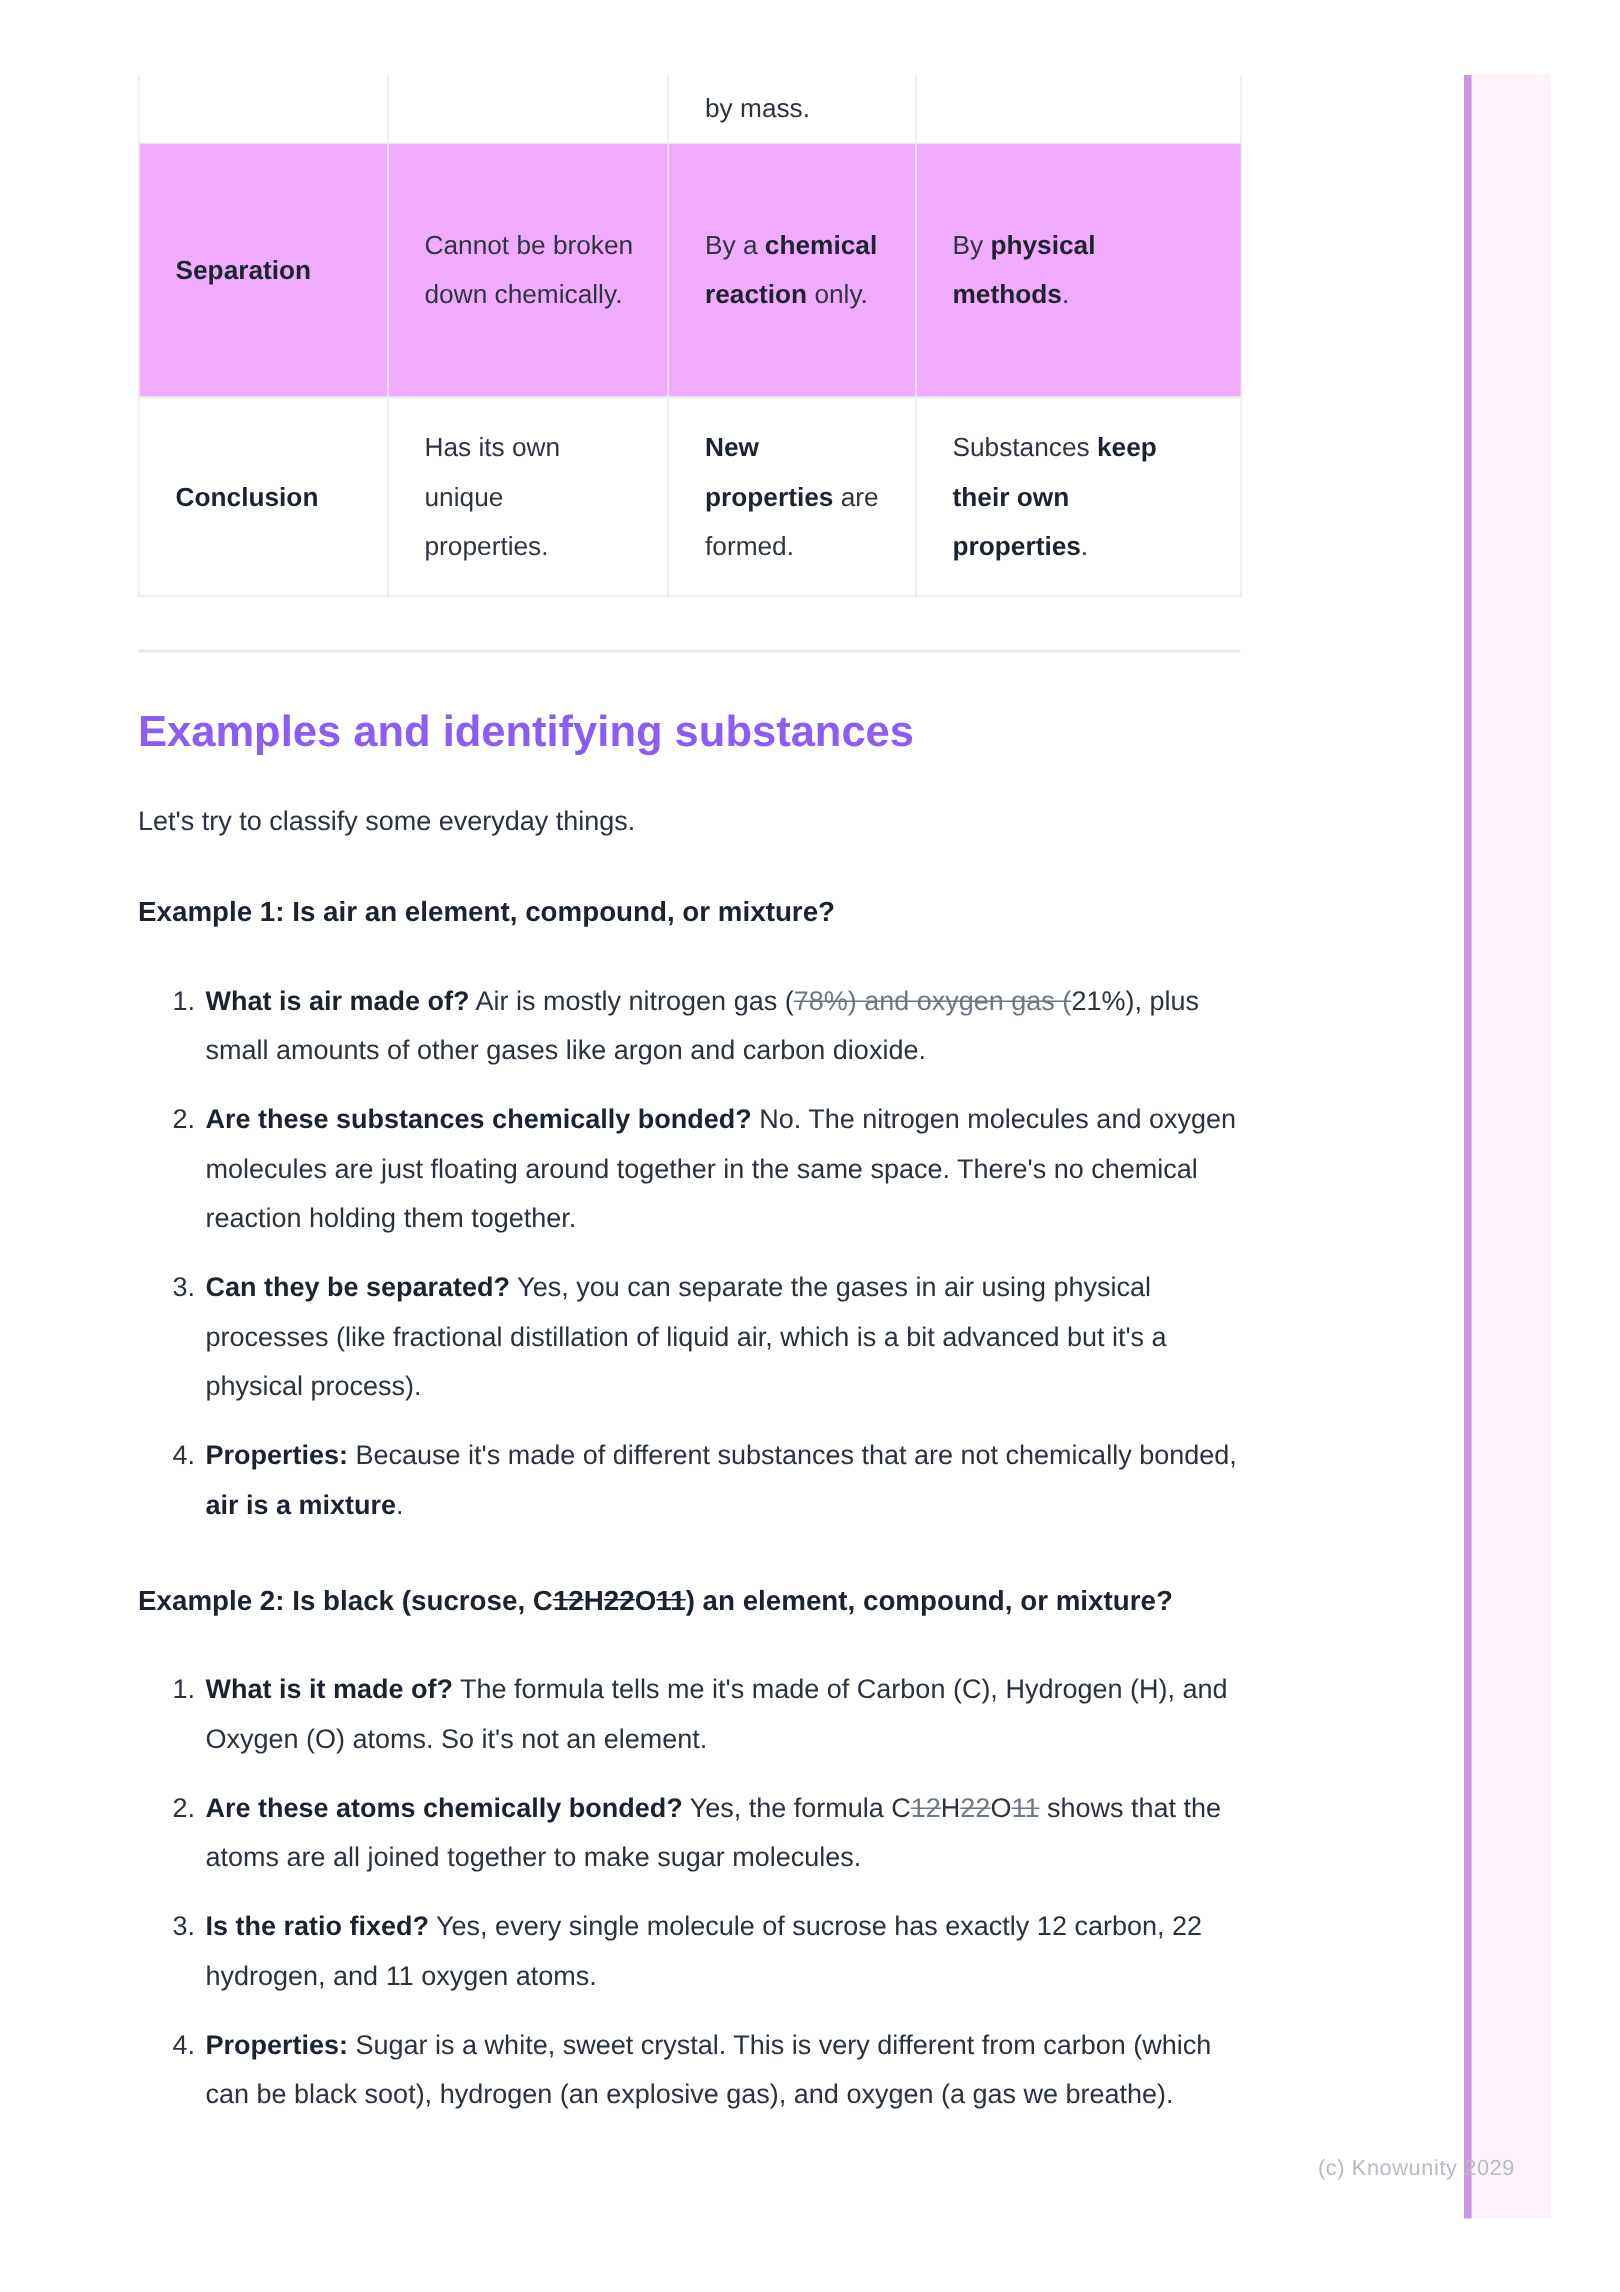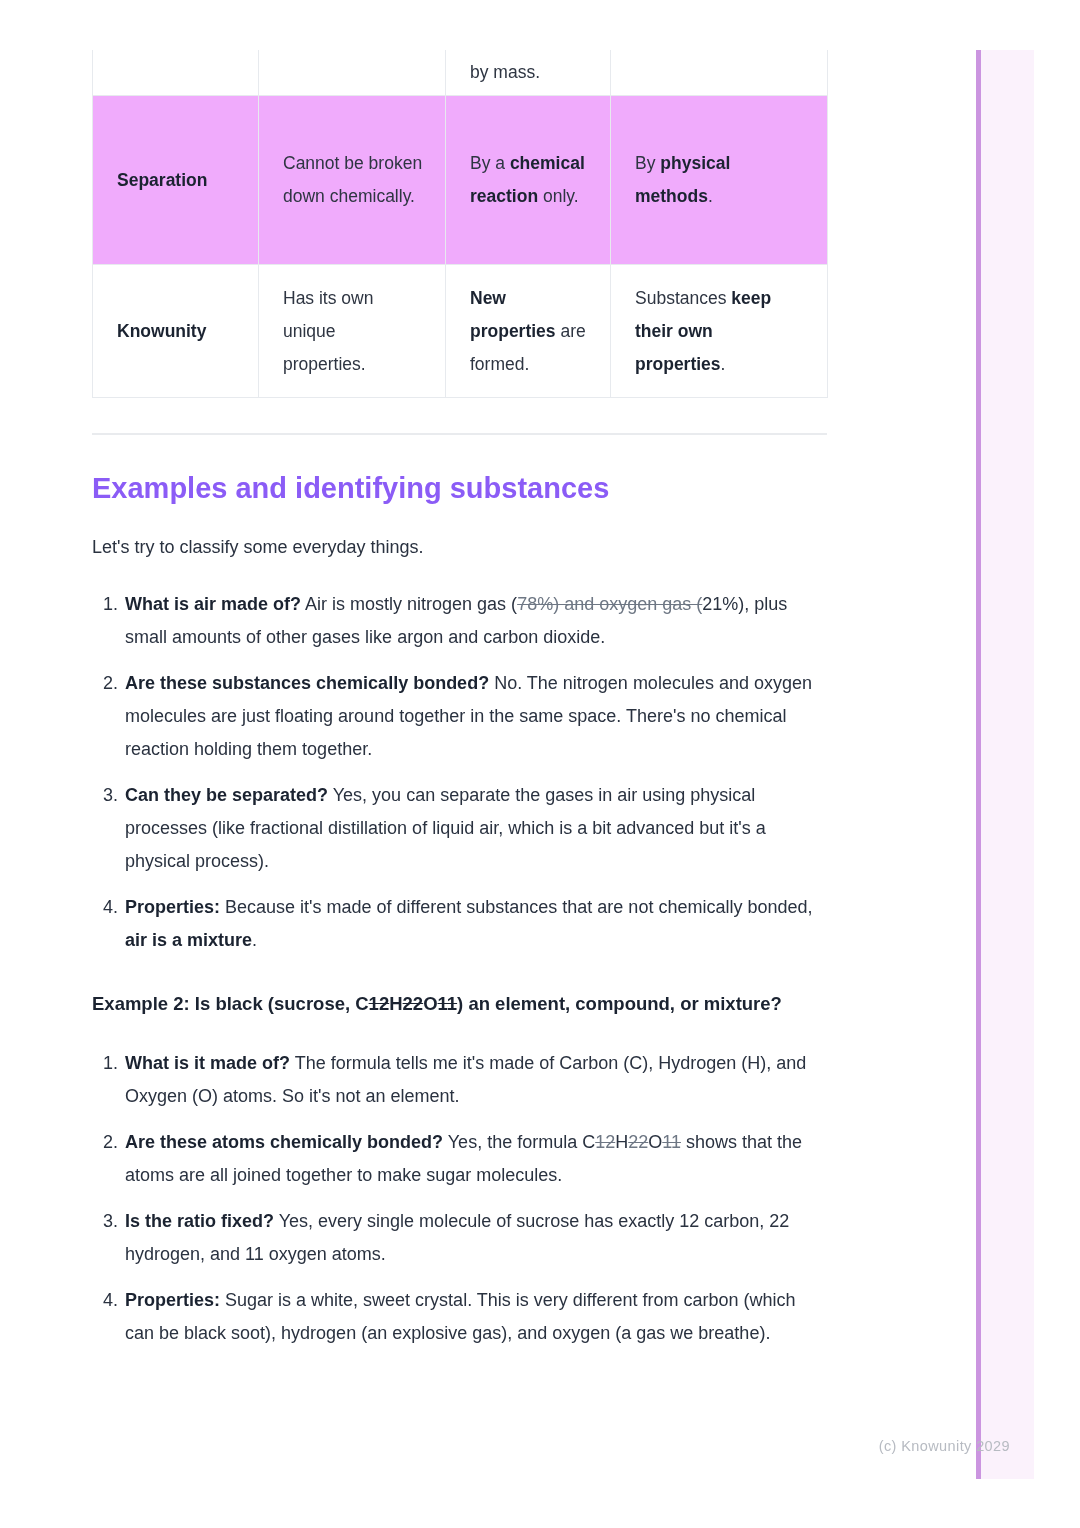--- a/index.html
+++ b/index.html
@@ -36,21 +36,21 @@
 
   h2.section-heading {
     margin:38px 0 0 0; font-size:29px; line-height:30px; font-weight:700; color:#8b5cf6;
   }
   p.intro { margin:30px 0 0 0; font-size:18px; line-height:28px; color:#2a3240; }
   p.example-title { margin:30px 0 0 0; font-size:18.5px; line-height:33px; font-weight:700; color:#1b2331; }
   p.example-title .seg-b { color:#1b2331; }
   p.justify { text-align:justify; }
 
   ol.steps { margin:27px 0 0 0; padding-left:31px; font-size:18px; line-height:33px; color:#2a3240; }
-  ol.steps li { margin:0 0 13px 0; padding-left:2px; }
+  ol.steps li { margin:0 0 13px 12px; padding-left:2px; }
 </style>
 </head>
 <body>
 
 <div class="page">
 
   <div class="accent-bar"></div>
 
   <div class="watermark">(c) Knowunity 2029</div>
 
@@ -70,34 +70,35 @@
             <td><span>by mass.</span></td>
             <td></td>
           </tr>
           <tr class="row-sep row-alt">
             <td><span class="seg-b">Separation</span></td>
             <td><span>Cannot be broken down chemically.</span></td>
             <td><span>By a </span><span class="seg-b">chemical reaction</span><span> only.</span></td>
             <td><span>By </span><span class="seg-b">physical methods</span><span>.</span></td>
           </tr>
           <tr class="row-props">
-            <td><span class="seg-b">Knowunity</span></td>
+            <td><span class="seg-b">Conclusion</span></td>
             <td><span>Has its own unique properties.</span></td>
             <td><span class="seg-b">New properties</span><span> are formed.</span></td>
             <td><span>Substances </span><span class="seg-b">keep their own properties</span><span>.</span></td>
           </tr>
         </tbody>
     </table>
 
     <hr class="divider">
 
     <h2 class="section-heading">Examples and identifying substances</h2>
 
     <p class="intro">Let's try to classify some everyday things.</p>
 
+    <p class="example-title">Example 1: Is air an element, compound, or mixture?</p>
 
     <ol class="steps">
         <li><span class="seg-b">What is air made of?</span><span> Air is mostly nitrogen gas (</span><span class="seg-s">78%) and oxygen gas (</span><span>21%), plus small amounts of other gases like argon and carbon dioxide.</span></li>
         <li><span class="seg-b">Are these substances chemically bonded?</span><span> No. The nitrogen molecules and oxygen molecules are just floating around together in the same space. There's no chemical reaction holding them together.</span></li>
         <li><span class="seg-b">Can they be separated?</span><span> Yes, you can separate the gases in air using physical processes (like fractional distillation of liquid air, which is a bit advanced but it's a physical process).</span></li>
         <li><span class="seg-b">Properties:</span><span> Because it's made of different substances that are not chemically bonded, </span><span class="seg-b">air is a mixture</span><span>.</span></li>
       </ol>
 
     <p class="example-title justify"><span class="seg-b">Example 2: Is black (sucrose, C</span><span class="seg-b seg-s">12</span><span class="seg-b">H</span><span class="seg-b seg-s">22</span><span class="seg-b">O</span><span class="seg-b seg-s">11</span><span class="seg-b">) an element, compound, or mixture?</span></p>
 

